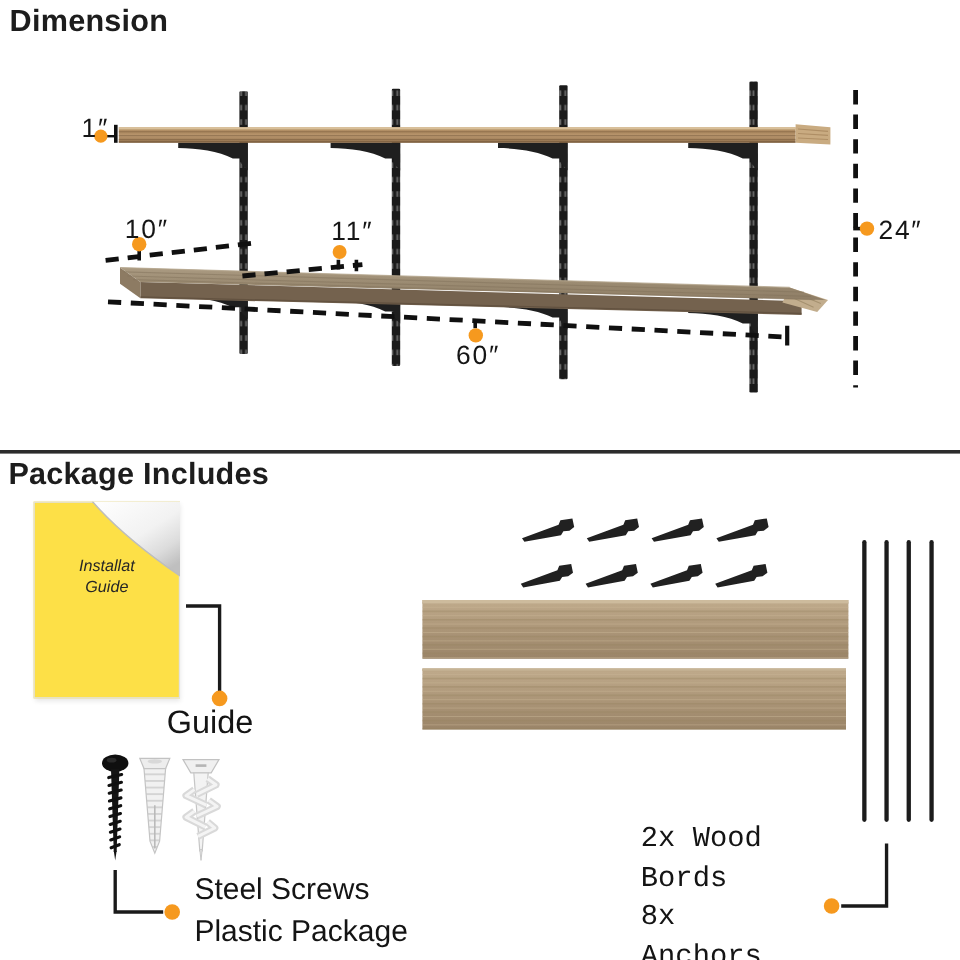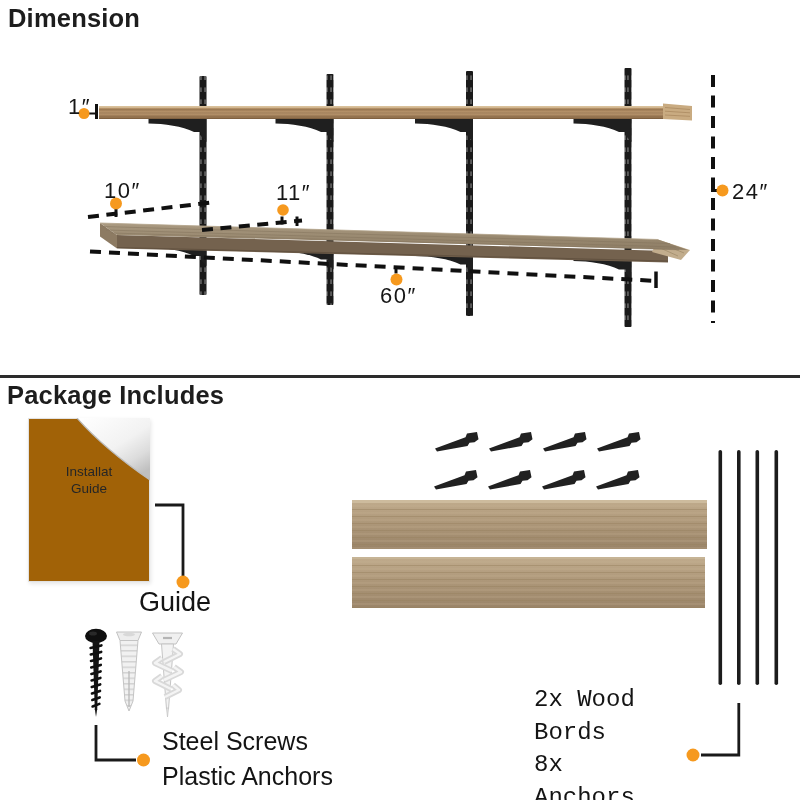--- a/index.html
+++ b/index.html
@@ -11,22 +11,22 @@
     position:absolute;margin:0;font-size:25.5px;font-weight:600;color:#1d1d1d;letter-spacing:.2px;
   }
   #dimension-title{left:8px;top:4px;}
   #dimension-svg{position:absolute;left:0;top:0;}
   .dimlbl{font-size:22px;fill:#161616;letter-spacing:1.5px;font-family:"Liberation Sans","DejaVu Sans",sans-serif;}
   #package-section{position:absolute;left:0;top:375px;width:672px;height:425px;}
   #package-divider{position:absolute;left:0;top:0;width:800px;height:3px;background:#2c2c2c;}
   #package-title{left:7px;top:6px;}
   #package-svg{position:absolute;left:0;top:0;}
   #manual-page{
-    position:absolute;left:28px;top:43px;width:122px;height:164px;background:#a16207;
-    border:1px solid #e2e2e2;box-shadow:1px 2px 4px rgba(0,0,0,.10);box-sizing:border-box;
+    position:absolute;left:28px;top:43px;width:122px;height:164px;background:#fde047;
+    border:1px solid #e2e2e2;box-shadow:1px 2px 4px rgba(0,0,0,.10);box-sizing:border-box;font-style:italic;
   }
   #manual-text{position:absolute;left:0;top:44px;width:100%;text-align:center;font-size:13.5px;line-height:17px;color:#262626;}
   #manual-curl{position:absolute;right:-1px;top:-1px;}
   .pkg-label{position:absolute;font-size:25px;color:#141414;white-space:nowrap;}
   #guide-label{left:139px;top:212px;font-size:27px;}
   #screws-label{left:162px;top:352px;}
   #anchors-label{left:162px;top:387px;}
   #contents-list{position:absolute;left:534px;top:309px;font-size:24px;line-height:32.5px;color:#141414;font-family:Liberation Mono, monospace;}
 </style>
 </head>
@@ -214,20 +214,20 @@
               <stop offset="1" stop-color="#bfbfbf"></stop>
           </linearGradient>
         </defs>
         <path d="M49,0 C72,26 100,47 122,62 L122,0 Z" fill="url(#curlGrad)"></path>
         <path d="M49,0 C72,26 100,47 122,62" fill="none" stroke="#bdbdbd" stroke-width="1.2"></path>
       </svg>
     </div>
 
     <div class="pkg-label" id="guide-label">Guide</div>
     <div class="pkg-label" id="screws-label">Steel Screws</div>
-    <div class="pkg-label" id="anchors-label">Plastic Anchors</div>
+    <div class="pkg-label" id="anchors-label">Plastic Package</div>
 
     <div id="contents-list">
       <div>2x Wood Bords</div>
       <div>8x Anchors</div>
     </div>
   </div>
 </div>
 
 </body></html>

